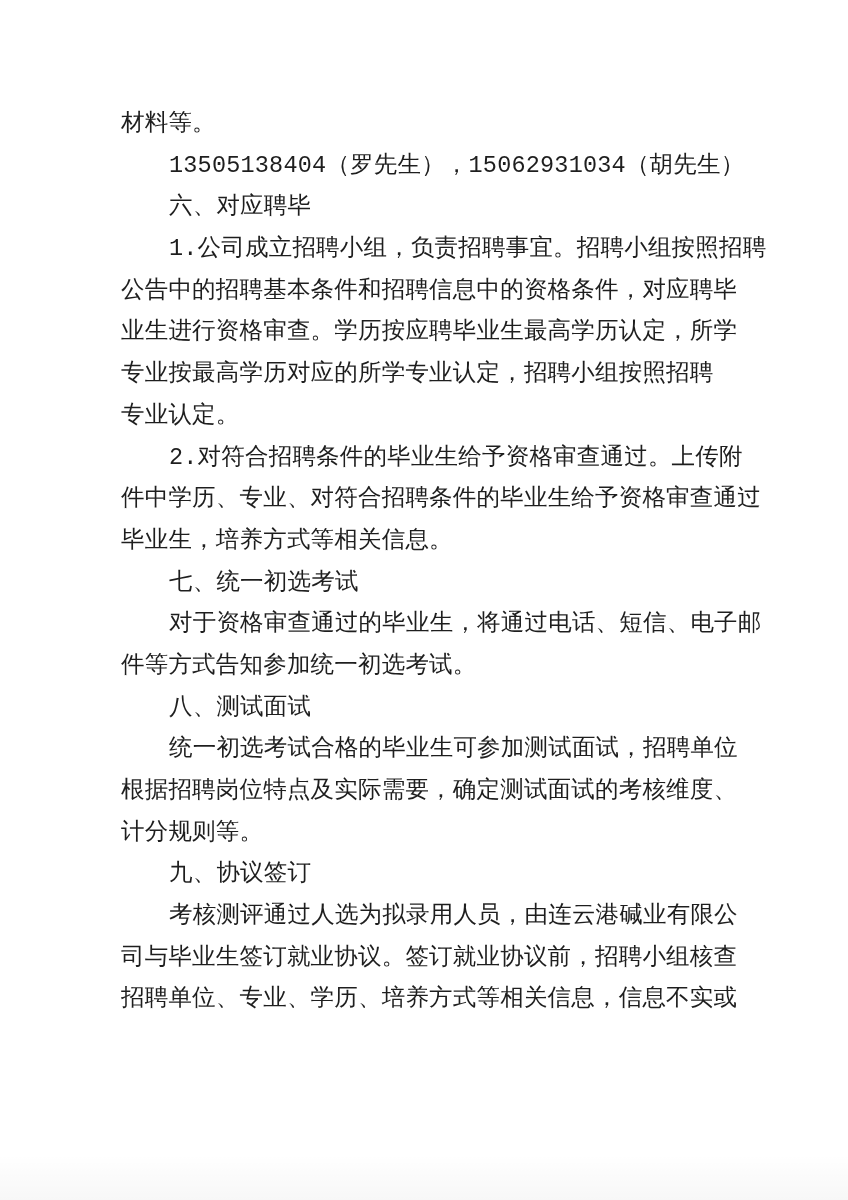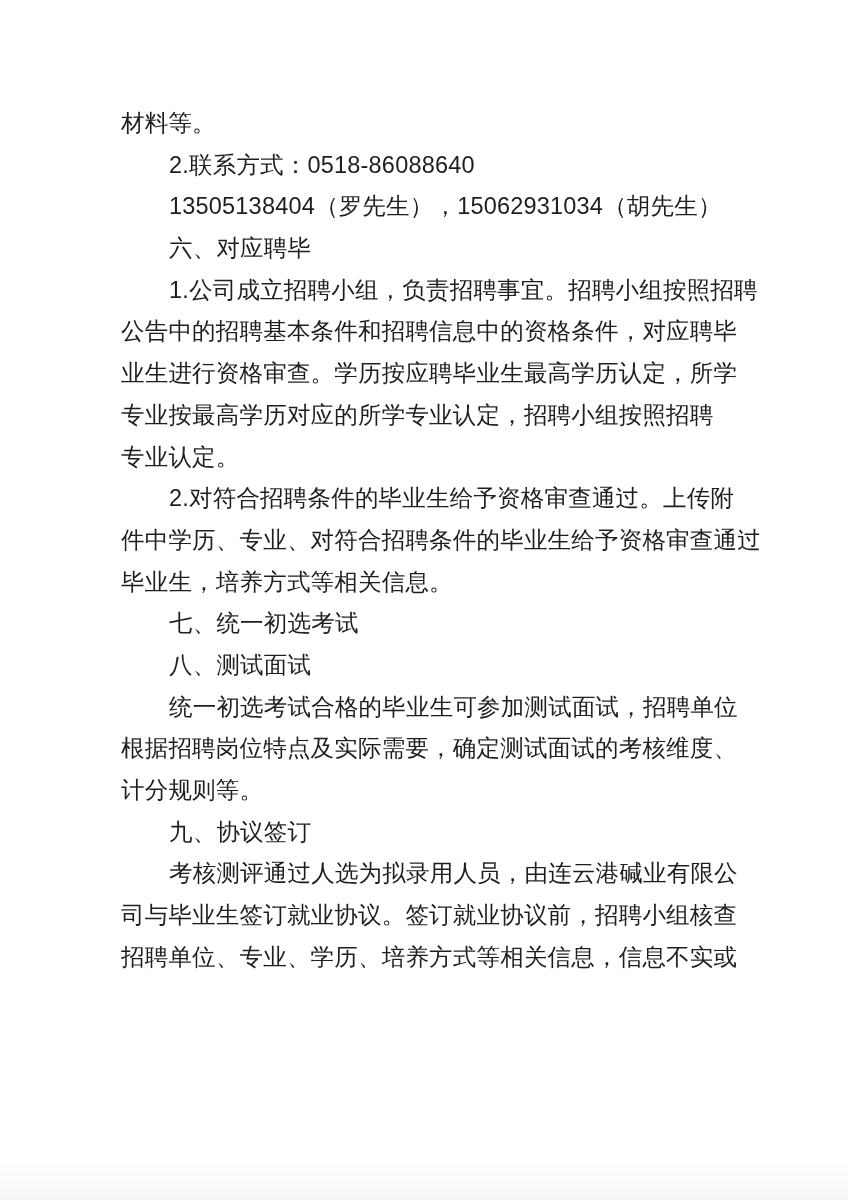--- a/index.html
+++ b/index.html
@@ -41,34 +41,35 @@
     bottom: 0;
     height: 46px;
     background: linear-gradient(to bottom, rgba(0,0,0,0), rgba(0,0,0,0.03));
     pointer-events: none;
   }
 </style>
 </head>
 <body>
 
 <div class="page" style="background: rgb(255, 255, 255);">
-  <div class="doc" id="doc-body" style="color: rgb(30, 30, 30);">
+  <div class="doc" id="doc-body" style="color: rgb(30, 30, 30); font-family: Liberation Mono, monospace;">
       <div class="line">材料等。</div>
-      <div class="line indent">2.联系方式：0518-86088640</div>
       <div class="line indent">13505138404（罗先生），15062931034（胡先生）</div>
       <div class="line indent">六、对应聘毕</div>
       <div class="line indent">1.公司成立招聘小组，负责招聘事宜。招聘小组按照招聘</div>
       <div class="line">公告中的招聘基本条件和招聘信息中的资格条件，对应聘毕</div>
       <div class="line">业生进行资格审查。学历按应聘毕业生最高学历认定，所学</div>
       <div class="line">专业按最高学历对应的所学专业认定，招聘小组按照招聘</div>
       <div class="line">专业认定。</div>
       <div class="line indent">2.对符合招聘条件的毕业生给予资格审查通过。上传附</div>
       <div class="line">件中学历、专业、对符合招聘条件的毕业生给予资格审查通过</div>
       <div class="line">毕业生，培养方式等相关信息。</div>
       <div class="line indent">七、统一初选考试</div>
+      <div class="line indent">对于资格审查通过的毕业生，将通过电话、短信、电子邮</div>
+      <div class="line">件等方式告知参加统一初选考试。</div>
       <div class="line indent">八、测试面试</div>
       <div class="line indent">统一初选考试合格的毕业生可参加测试面试，招聘单位</div>
       <div class="line">根据招聘岗位特点及实际需要，确定测试面试的考核维度、</div>
       <div class="line">计分规则等。</div>
       <div class="line indent">九、协议签订</div>
       <div class="line indent">考核测评通过人选为拟录用人员，由连云港碱业有限公</div>
       <div class="line">司与毕业生签订就业协议。签订就业协议前，招聘小组核查</div>
       <div class="line">招聘单位、专业、学历、培养方式等相关信息，信息不实或</div>
     </div>
   <div class="bottom-fade"></div>

